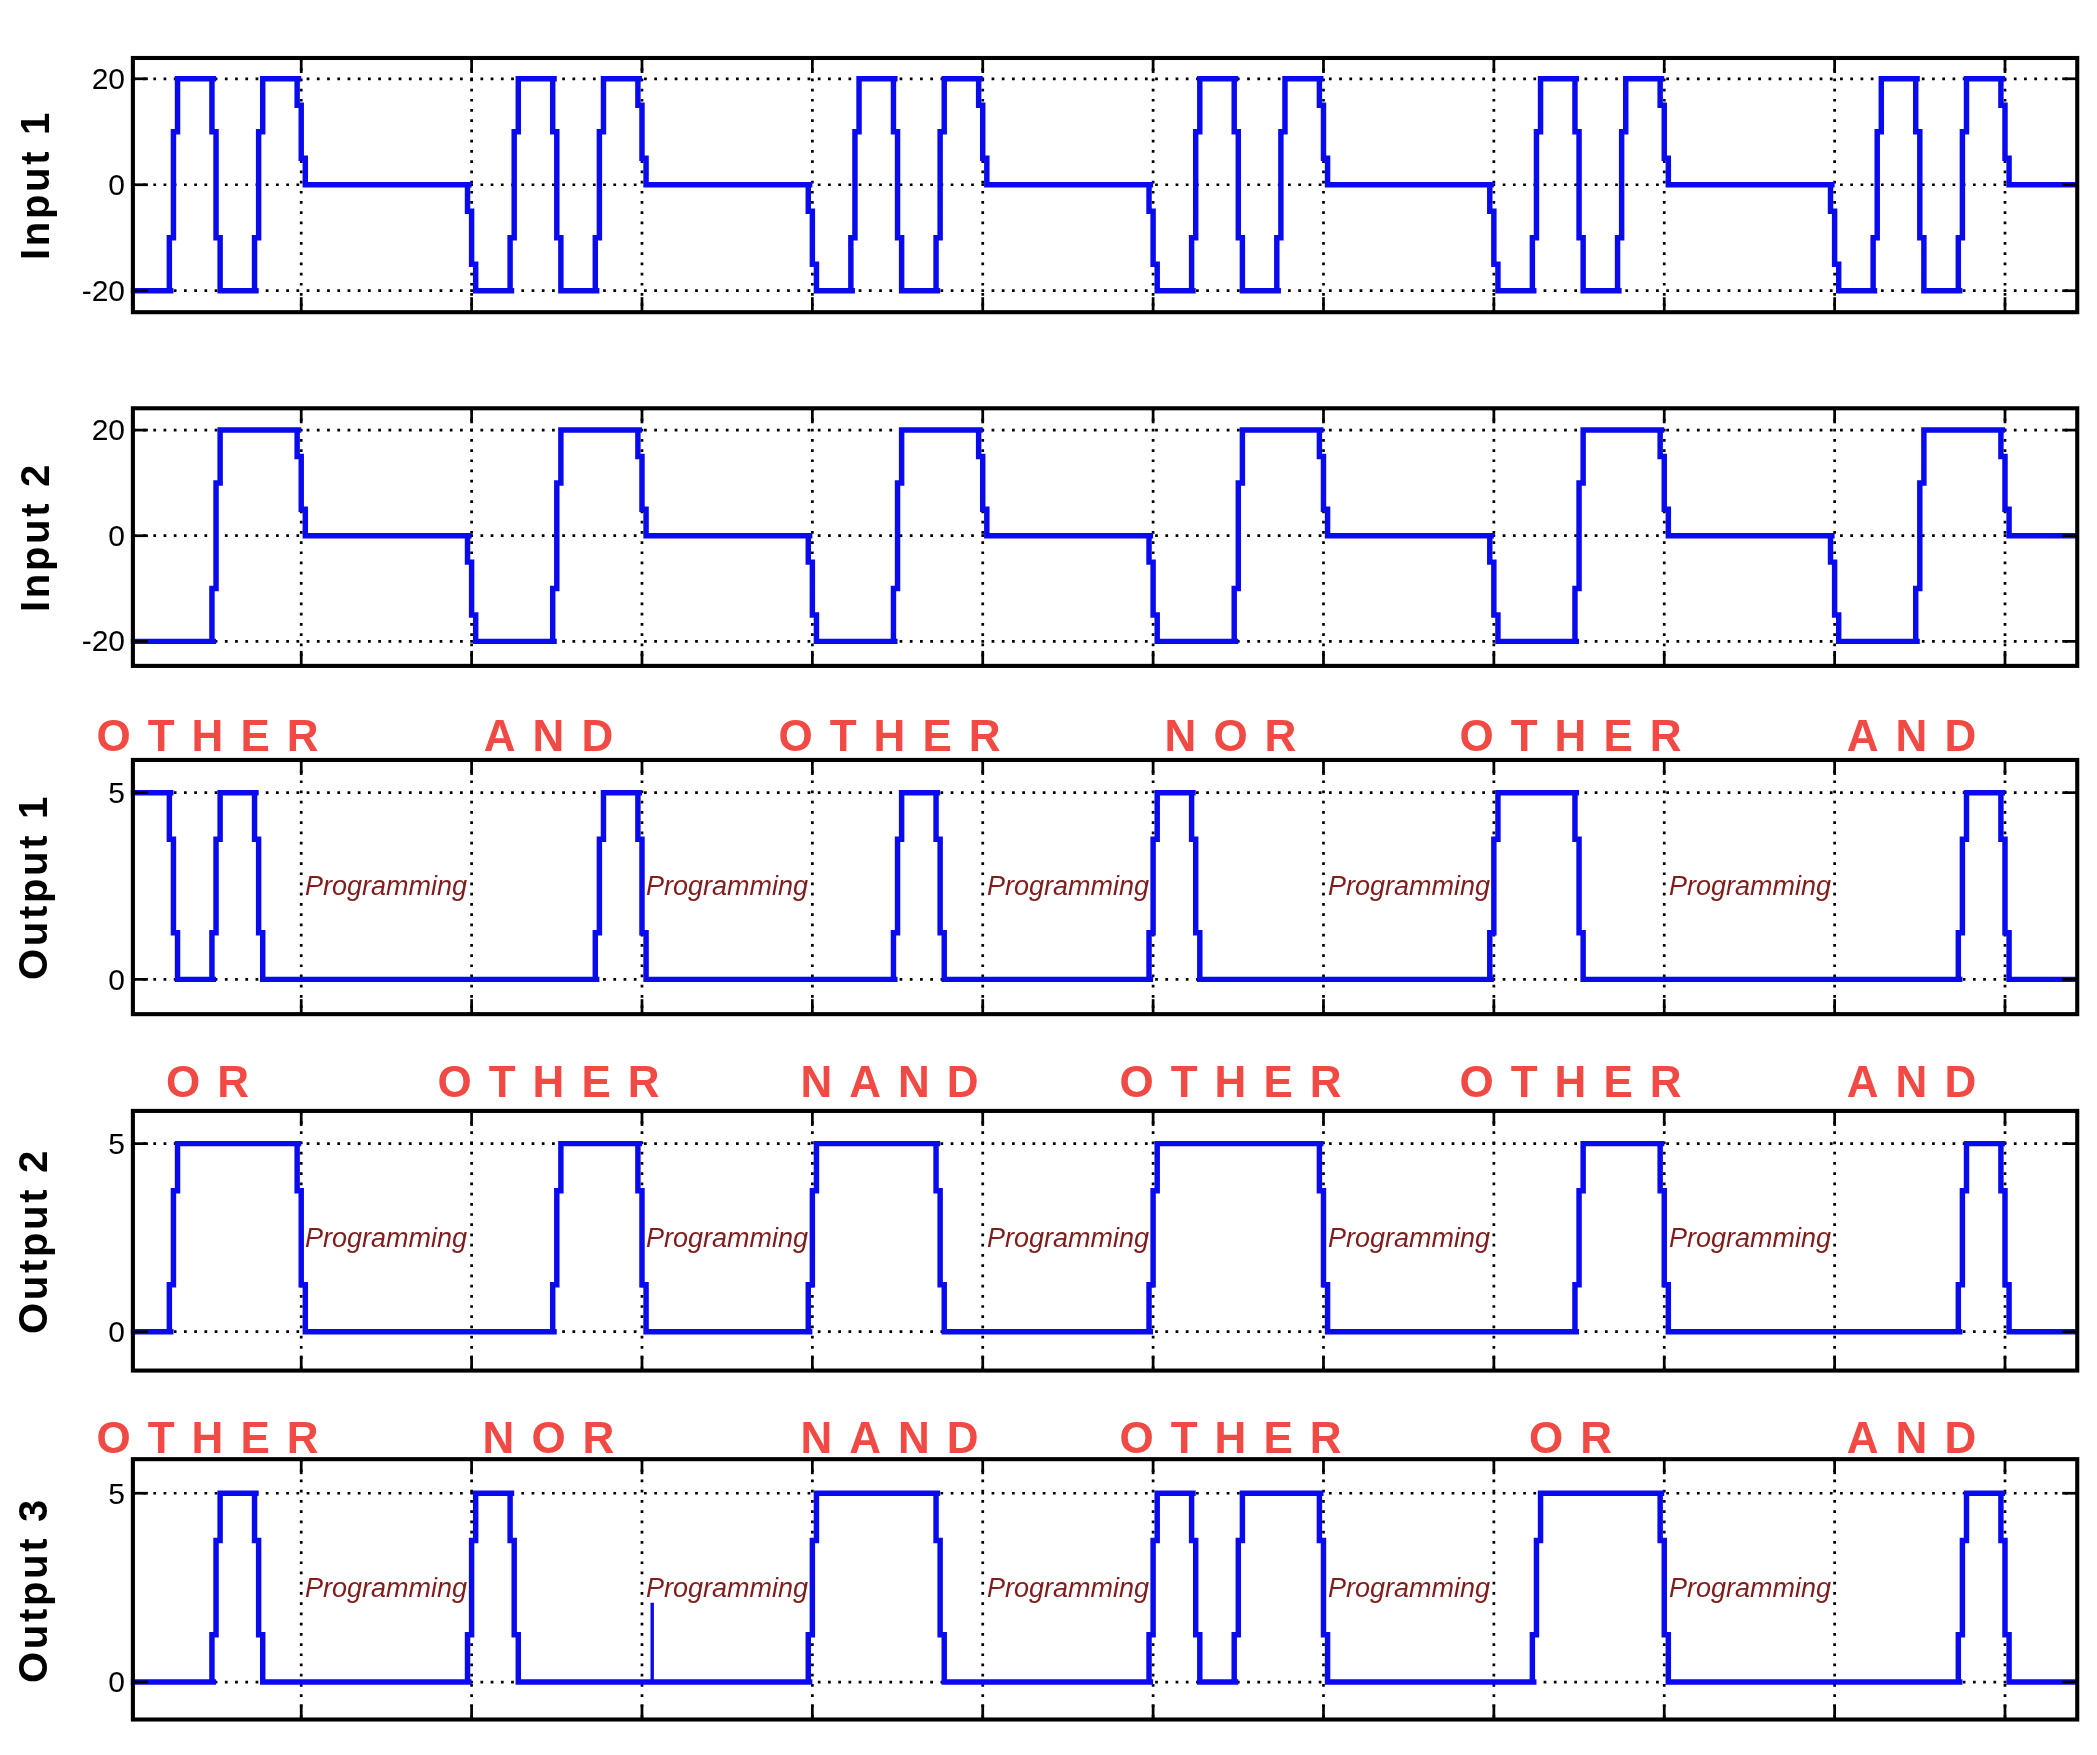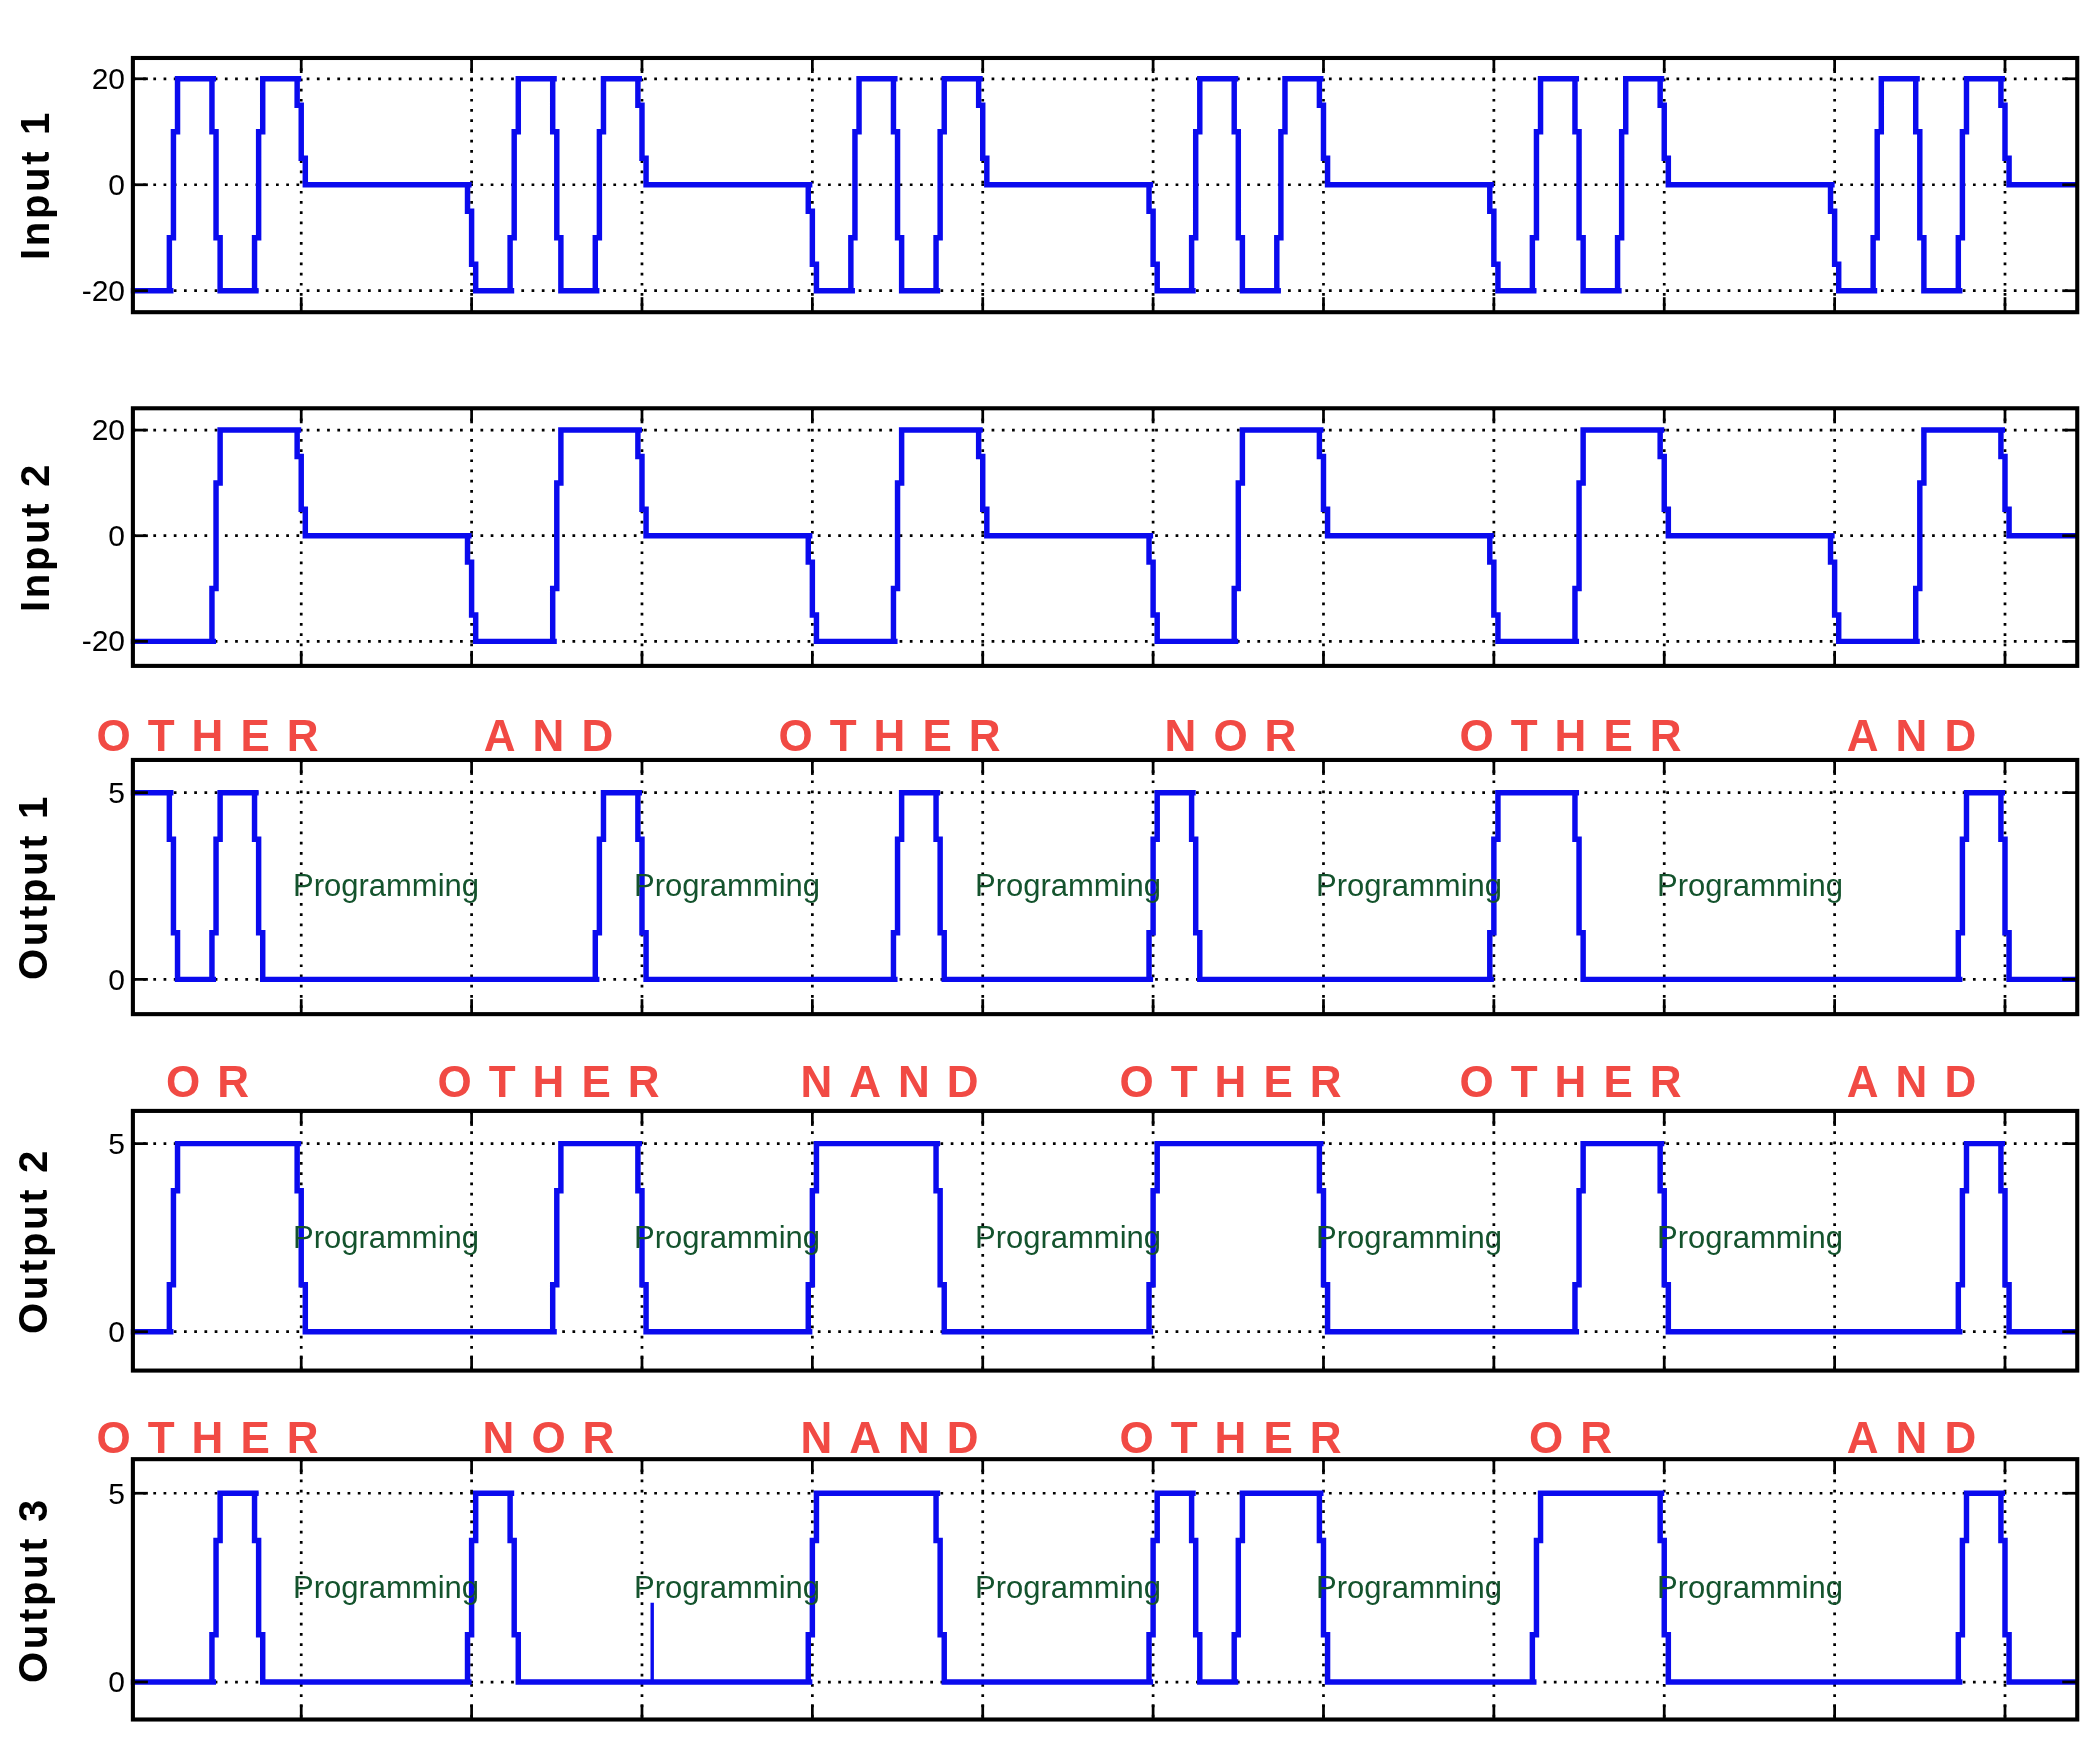--- a/index.html
+++ b/index.html
@@ -6,22 +6,22 @@
   #figure{position:relative;width:2097px;height:1755px;background:#ffffff;overflow:hidden;
           font-family:"Liberation Sans", sans-serif;}
   #plot-canvas{position:absolute;left:0;top:0;}
   .ylabel{position:absolute;font-weight:bold;font-size:40px;color:#000;
           transform:translate(-50%,-50%) rotate(-90deg);transform-origin:center;
           white-space:nowrap;letter-spacing:2.7px;}
   .ytick-label{position:absolute;font-size:30px;color:#000;text-align:right;
                transform:translate(0,-50%);white-space:nowrap;}
   .gate-label{position:absolute;font-weight:bold;font-size:44px;letter-spacing:17px;
               transform:translate(-50%,-50%);white-space:nowrap;}
-  .prog-label{position:absolute;font-size:31px;color:#14532d;letter-spacing:0px;
-              transform:translate(-50%,-50%);white-space:nowrap;}
+  .prog-label{position:absolute;font-size:27px;color:#7f1d1d;letter-spacing:0px;
+              transform:translate(-50%,-50%);white-space:nowrap;font-style:italic;}
 </style>
 </head>
 <body>
 
 <div id="figure">
   <svg id="plot-canvas" width="2097" height="1755" viewBox="0 0 3077 2575">
       <line x1="195" y1="115.5" x2="3048" y2="115.5" stroke="#000000" stroke-width="4" stroke-dasharray="4 11"></line>
       <line x1="195" y1="271" x2="3048" y2="271" stroke="#000000" stroke-width="4" stroke-dasharray="4 11"></line>
       <line x1="195" y1="426.5" x2="3048" y2="426.5" stroke="#000000" stroke-width="4" stroke-dasharray="4 11"></line>
       <line x1="442" y1="85" x2="442" y2="458" stroke="#000000" stroke-width="4" stroke-dasharray="4 11"></line>

